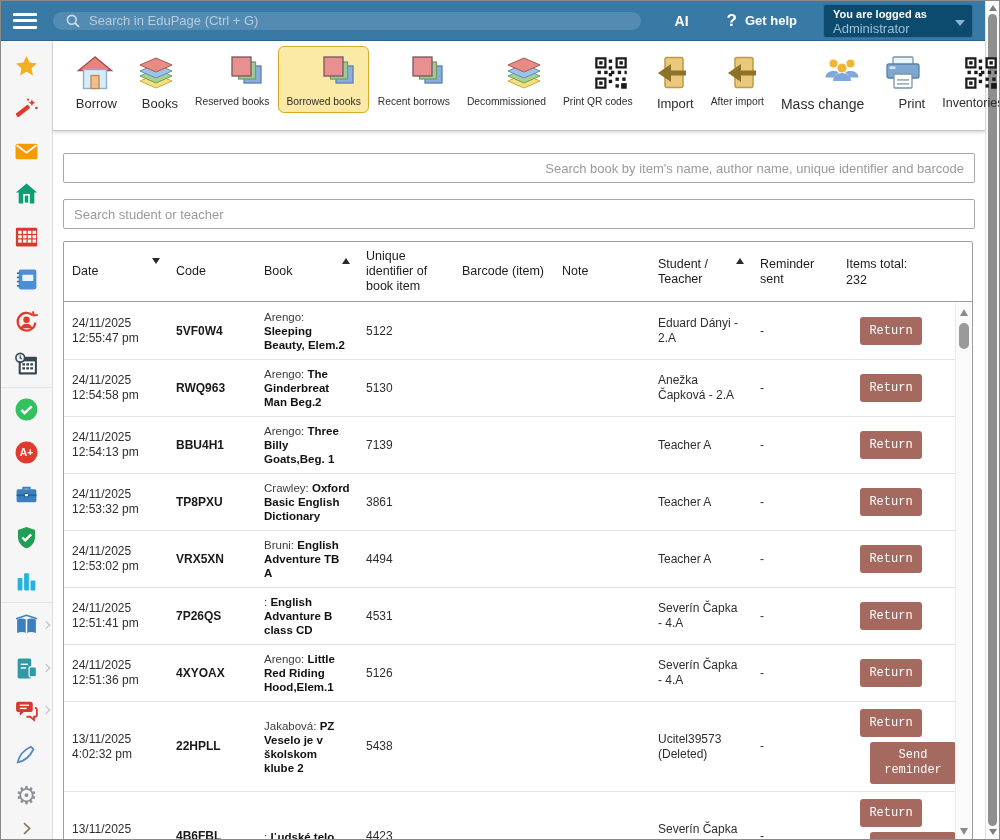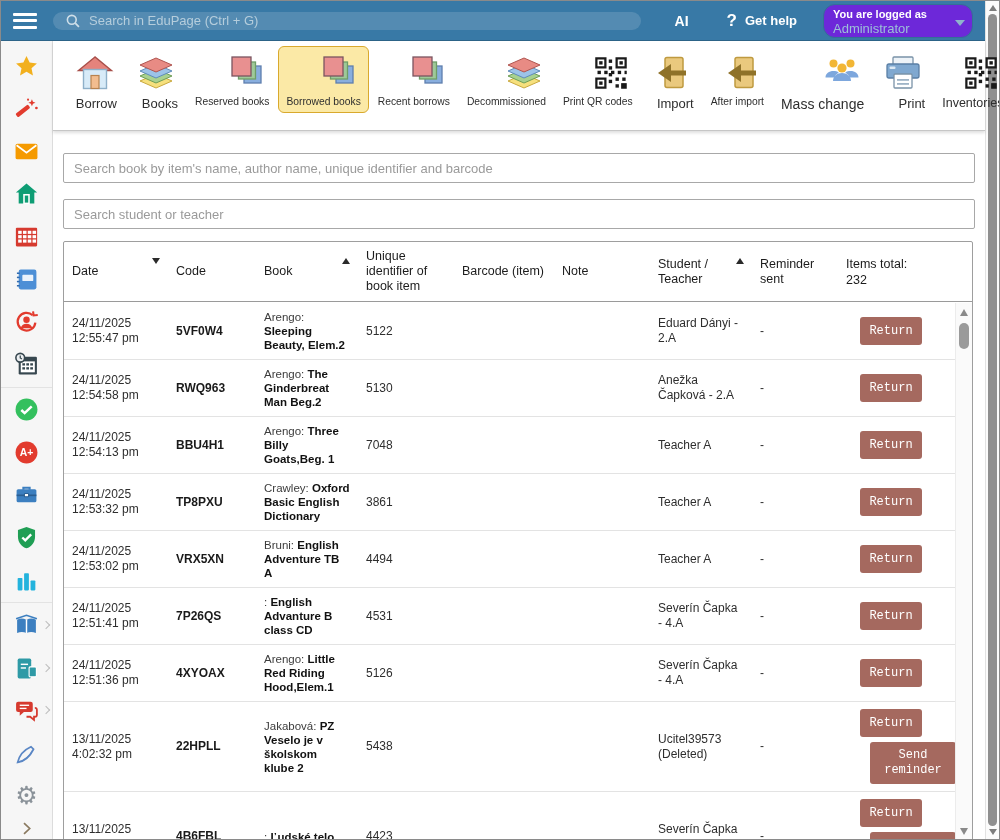--- a/index.html
+++ b/index.html
@@ -13,21 +13,21 @@
   .hamburger span { display:block; height:3px; background:#fff; border-radius:1px; }
   .gsearch { display:flex; align-items:center; width:588px; height:18px; background:rgba(255,255,255,0.14); border-radius:15px; padding:0 12px; }
   .gsearch svg { width:16px; height:16px; margin-right:8px; flex:none; }
   .gsearch input { background:transparent; border:none; outline:none; color:#e8f1f7; font-size:13px; width:100%; font-family:"Liberation Sans",sans-serif; }
   .gsearch input::placeholder { color:#b5cddc; }
   .tb-spacer { flex:1; }
   .ai-label { color:#fff; font-weight:bold; font-size:14px; margin-right:38px; cursor:pointer; }
   .help { display:flex; align-items:center; color:#fff; margin-right:26px; cursor:pointer; }
   .help .qmark { font-weight:bold; font-size:17px; margin-right:8px; }
   .help .htext { font-weight:bold; font-size:13px; }
-  .logged { position:relative; width:150px; height:34px; background:#6d28d9; border:1px solid #346f97; border-radius:12px; padding:2px 20px 2px 9px; cursor:pointer; }
+  .logged { position:relative; width:150px; height:34px; background:#0c4a6e; border:1px solid #346f97; border-radius:3px; padding:2px 20px 2px 9px; cursor:pointer; }
   .logged .l1 { color:#fff; font-size:11px; font-weight:bold; line-height:14px; }
   .logged .l2 { color:#9cc0d8; font-size:13px; line-height:15px; }
   .logged .caret { position:absolute; right:7px; top:15px; width:0; height:0; border-left:5px solid transparent; border-right:5px solid transparent; border-top:6px solid #8fb3cc; }
 
   
   .vscroll { position:absolute; right:0; top:0; bottom:0; width:14px; background:#fbfbfb; border-left:1px solid #e2e2e2; }
   .vs-up, .vs-down { position:absolute; left:3px; width:0; height:0; border-left:4px solid transparent; border-right:4px solid transparent; }
   .vs-up { top:4px; border-bottom:6px solid #7d7d7d; }
   .vs-down { bottom:4px; border-top:6px solid #7d7d7d; }
   .vs-thumb { position:absolute; left:2px; top:13px; bottom:13px; width:9px; background:#8f8f8f; border-radius:5px; }
@@ -46,21 +46,21 @@
 
   .toolbar { position:absolute; left:0; right:0; top:0; height:90px; display:flex; align-items:flex-start; padding:5px 0 0 12px; border-bottom:1px solid #c6c6c6; box-shadow:0 2px 3px rgba(0,0,0,0.13); }
   .tool-item { display:flex; flex-direction:column; align-items:flex-end; padding:7px 7px 5px; border:1px solid transparent; border-radius:6px; margin-right:1px; cursor:pointer; }
   .tool-item.selected { background:#fbe9a6; border-color:#d9a92d; }
   .tool-icon { width:44px; height:38px; display:flex; align-items:center; justify-content:center; }
   .tool-icon svg { width:40px; height:36px; }
   .tool-label { margin-top:4px; color:#2e2e2e; white-space:nowrap; }
 
   .filter-input { position:absolute; left:10px; right:10px; height:30px; border:1px solid #a8a8a8; border-radius:2px; font-size:13px; padding:0 10px; color:#333; outline:none; font-family:"Liberation Sans",sans-serif; background:#fff; }
   .filter-input::placeholder { color:#9a9a9a; }
-  #search-book { top:112px; }
+  #search-book { top:112px;text-align:right; }
   #search-person { top:158px; }
 
   
   .table-box { position:absolute; left:10px; right:12px; top:200px; bottom:-2px; border:1px solid #9e9e9e; border-radius:2px; background:#fff; overflow:hidden; --cols:104px 88px 102px 96px 100px 96px 102px 86px 1fr; }
   .thead { display:grid; grid-template-columns:var(--cols); height:60px; border-bottom:1px solid #9a9a9a; align-items:center; }
   .th { padding:4px 8px; font-size:12.5px; color:#1c1c1c; display:flex; align-items:center; line-height:15px; cursor:pointer; }
   .th .sort { margin-left:auto; transform:translateY(-11px); width:0; height:0; border-left:4.5px solid transparent; border-right:4.5px solid transparent; flex:none; }
   .th .sort.desc { border-top:6px solid #2a2a2a; }
   .th .sort.asc { border-bottom:6px solid #2a2a2a; }
   .th .tot { line-height:16px; }
@@ -532,21 +532,21 @@
             <div class="td">Anežka Čapková - 2.A</div>
             <div class="td">-</div>
             <div class="td td-actions">
               <button class="btn btn-return">Return</button>
             </div>
           </div>
           <div class="tr">
             <div class="td td-date">24/11/2025<br>12:54:13 pm</div>
             <div class="td td-code">BBU4H1</div>
             <div class="td td-book"><span class="ba">Arengo:</span> <b>Three Billy Goats,Beg. 1</b></div>
-            <div class="td">7048</div>
+            <div class="td">7139</div>
             <div class="td"></div>
             <div class="td"></div>
             <div class="td">Teacher A</div>
             <div class="td">-</div>
             <div class="td td-actions">
               <button class="btn btn-return">Return</button>
             </div>
           </div>
           <div class="tr">
             <div class="td td-date">24/11/2025<br>12:53:32 pm</div>

